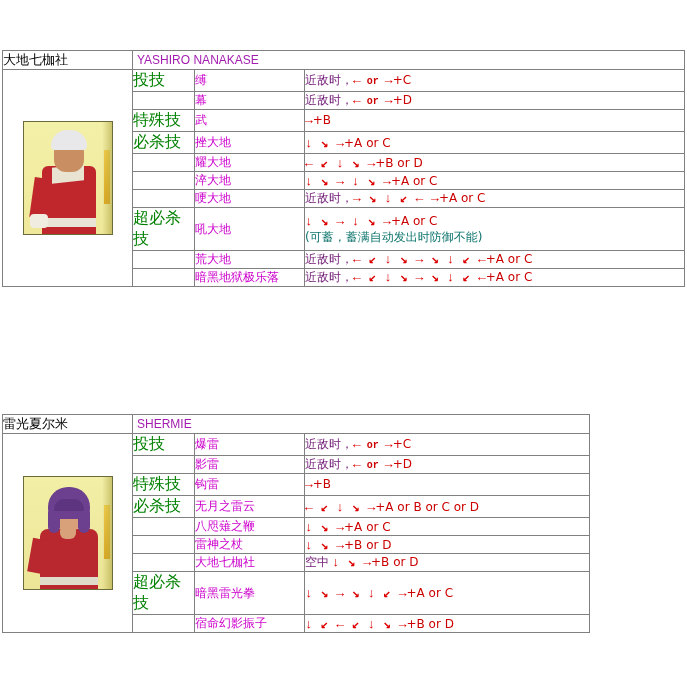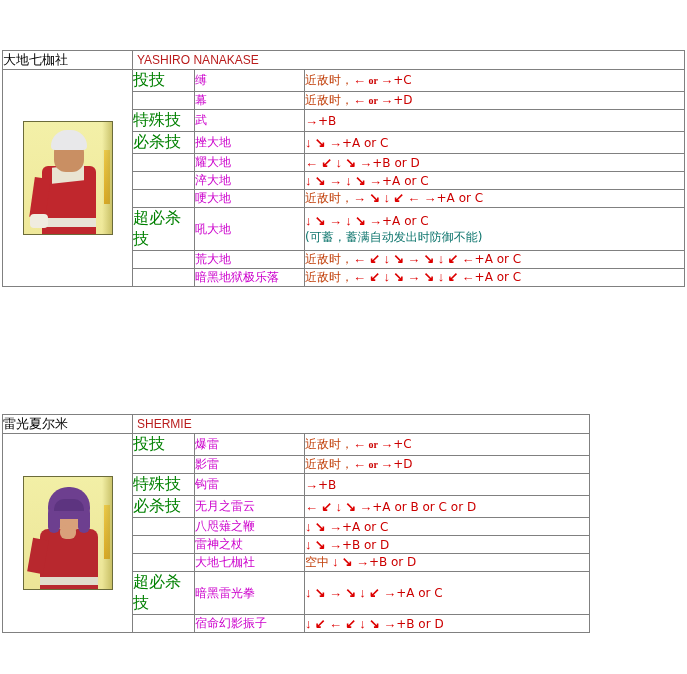--- a/index.html
+++ b/index.html
@@ -7,27 +7,27 @@
   .page{position:relative;width:687px;height:674px;margin-top:48px;}
 
   table.char{border-collapse:collapse;table-layout:fixed;border:1px solid #000;}
   table.char td{border:1px solid #808080;padding:0;vertical-align:middle;}
   .outer{border:1px solid #000;}
 
   .namecell{width:130px;text-align:left;vertical-align:top;padding:2px 3px 0 3px;
     font-family:"DejaVu Sans",sans-serif;font-size:13px;color:#000;border-right:1px solid #000;}
   .namecell .cn{font-weight:normal;}
   .portrait-wrap{width:130px;height:auto;text-align:center;vertical-align:middle;border-right:1px solid #000;}
-  .enname{color:#b91c1c;font-family:"Liberation Sans",sans-serif;font-size:12px;padding-left:4px;}
+  .enname{color:#a21caf;font-family:"Liberation Sans",sans-serif;font-size:12px;padding-left:4px;}
   .cat{width:62px;color:#008000;font-family:"DejaVu Sans",sans-serif;font-size:16px;padding:2px 4px;text-align:left;}
   .move{width:110px;color:#cc00cc;font-family:"DejaVu Sans",sans-serif;font-size:12px;padding:2px 4px;text-align:left;}
   .cmd{color:#cc0000;font-family:"DejaVu Sans",sans-serif;font-size:12px;padding:2px 4px;text-align:left;white-space:nowrap;}
-  .cmd .cond{color:#c2410c;}
+  .cmd .cond{color:#701a75;}
   .cmd .note{color:#0f766e;}
-  .arrow{color:#dd0000;font-family:Liberation Serif, serif;font-weight:bold;font-size:13px;letter-spacing:0px;}
+  .arrow{color:#dd0000;font-family:Liberation Mono, monospace;font-weight:bold;font-size:13px;letter-spacing:0px;}
   .btn{color:#cc0000;}
   .orsml{font-size:10px;color:#cc0000;}
 
   
   .portrait{width:88px;height:112px;margin:6px auto;position:relative;overflow:hidden;border:1px solid #6b6b3a;}
   .p1{background:linear-gradient(#f3f0a8,#efe89a);}
   .p2{background:linear-gradient(#f2efa6,#ece597);}
   .portrait .grad-r{position:absolute;right:0;top:0;width:10px;height:100%;
     background:linear-gradient(to right,rgba(200,190,80,0),rgba(170,160,60,.55));}
   .body1{position:absolute;left:18px;top:44px;width:54px;height:68px;background:#c0272d;border-radius:6px 6px 0 0;}

